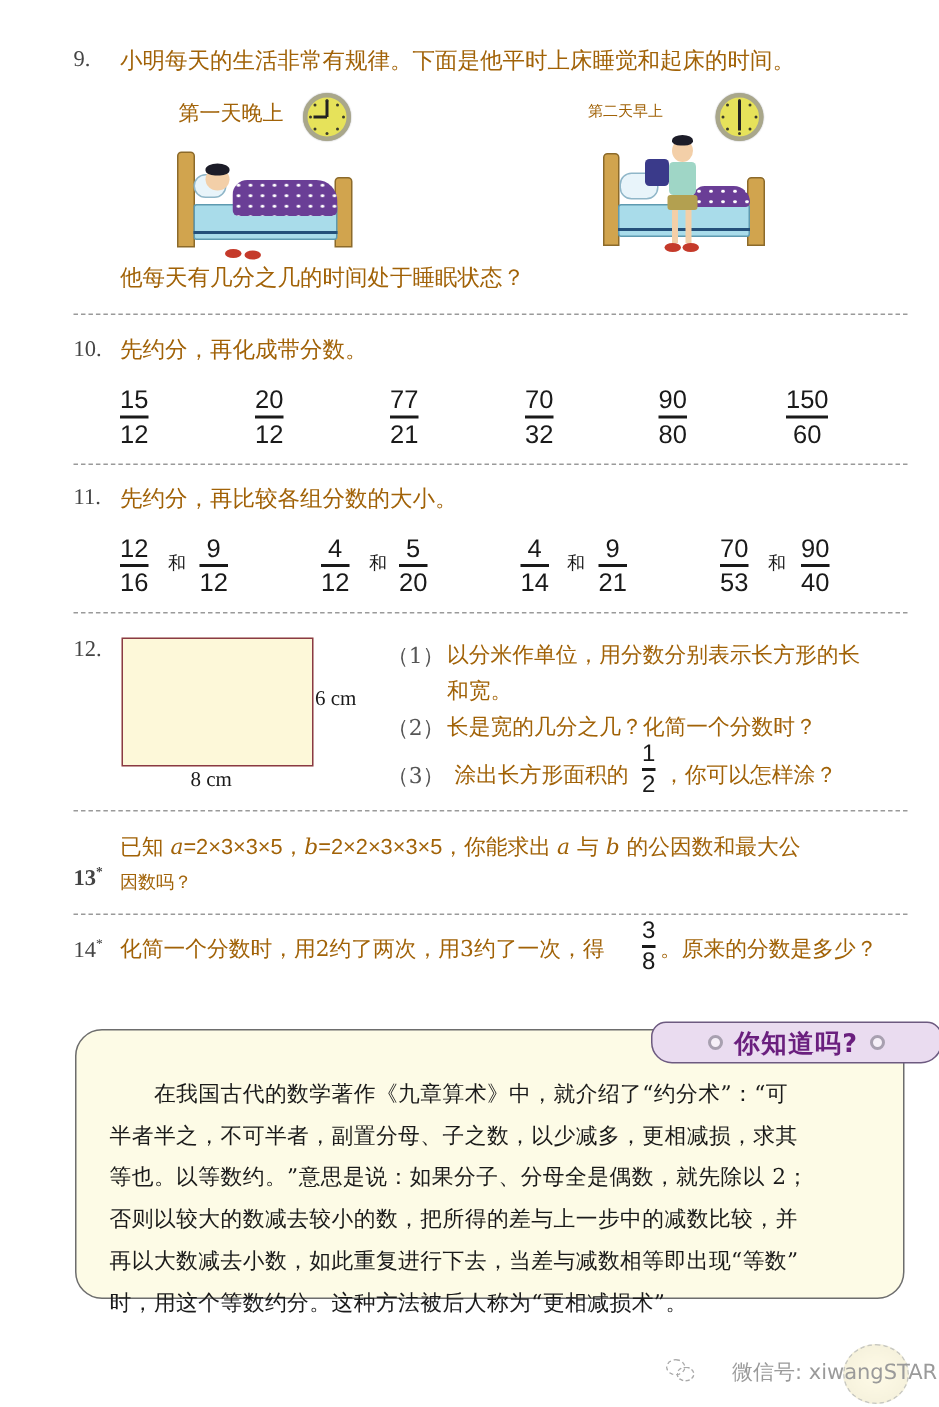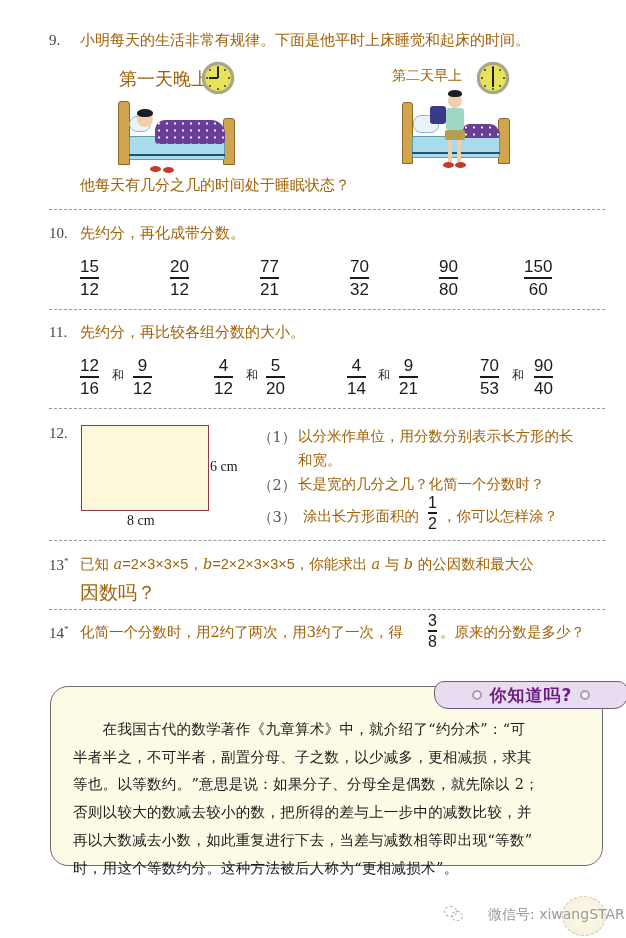--- a/index.html
+++ b/index.html
@@ -46,22 +46,22 @@
   .rect12 { position: absolute; left: 81px; top: 425px; width: 128px; height: 86px;
     background: #fdf8d9; border: 1.5px solid #8a3a44; }
   .dim { position: absolute; font-family: "Liberation Serif", serif; font-size: 14px; color: #1a1a1a; }
 </style>
 </head>
 <body>
 
 <div class="abs qnum" style="left:49px;top:32px;">9.</div>
 <div class="abs qtext" style="left:80px;top:31px;">小明每天的生活非常有规律。下面是他平时上床睡觉和起床的时间。</div>
 
-<div class="abs qtext" style="left:119px;top:67px;font-size:18px;">第一天晚上</div>
-<div class="abs qtext" style="left:392px;top:67px;font-size:14px;">第二天早上</div>
+<div class="abs qtext" style="left:119px;top:67px;font-size:14px;">第一天晚上</div>
+<div class="abs qtext" style="left:392px;top:67px;font-size:10px;">第二天早上</div>
 
 <div class="clock" style="left:202px;top:62px;">
   <div class="tick" style="left:12px;top:1px;"></div>
     <div class="tick" style="left:12px;top:23px;"></div>
   <div class="tick" style="left:1px;top:12px;"></div>
     <div class="tick" style="left:23px;top:12px;"></div>
   <div class="tick" style="left:19px;top:4px;"></div>
     <div class="tick" style="left:4px;top:4px;"></div>
   <div class="tick" style="left:19px;top:20px;"></div>
     <div class="tick" style="left:4px;top:20px;"></div>
@@ -222,23 +222,23 @@
 <div class="abs qtext" style="left:303px;top:507px;font-size:14.5px;">涂出长方形面积的</div>
 <div class="frac sm" style="left:428px;top:494px;">
     <span>1</span>
     <div class="bar" style="height:1.5px;"></div>
     <span>2</span>
   </div>
 <div class="abs qtext" style="left:442px;top:507px;font-size:14.5px;">，你可以怎样涂？</div>
 
 <div class="dash" style="top:540px;"></div>
 
-<div class="abs qnum" style="left:49px;top:556px;"><span>13</span><sup style="font-size:9px;">*</sup></div>
+<div class="abs qnum" style="left:49px;top:576px;font-weight:bold;"><span>13</span><sup style="font-size:9px;">*</sup></div>
 <div class="abs qtext" style="left:80px;top:555px;font-size:14.5px;"><span>已知 </span><i>a</i><span style="font-family:'Liberation Sans',sans-serif;">=2×3×3×5，</span><i>b</i><span style="font-family:'Liberation Sans',sans-serif;">=2×2×3×3×5，你能求出 </span><i>a</i><span> 与 </span><i>b</i><span> 的公因数和最大公</span></div>
-<div class="abs qtext" style="left:80px;top:580px;font-size:19px;text-align:right;">因数吗？</div>
+<div class="abs qtext" style="left:80px;top:580px;font-size:12px;text-align:right;">因数吗？</div>
 
 <div class="dash" style="top:609px;"></div>
 
 <div class="abs qnum" style="left:49px;top:624px;"><span>14</span><sup style="font-size:9px;">*</sup></div>
 <div class="abs qtext" style="left:80px;top:623px;font-size:14.5px;">化简一个分数时，用2约了两次，用3约了一次，得</div>
 <div class="frac sm" style="left:428px;top:612px;">
     <span>3</span>
     <div class="bar" style="height:1.5px;"></div>
     <span>8</span>
   </div>

